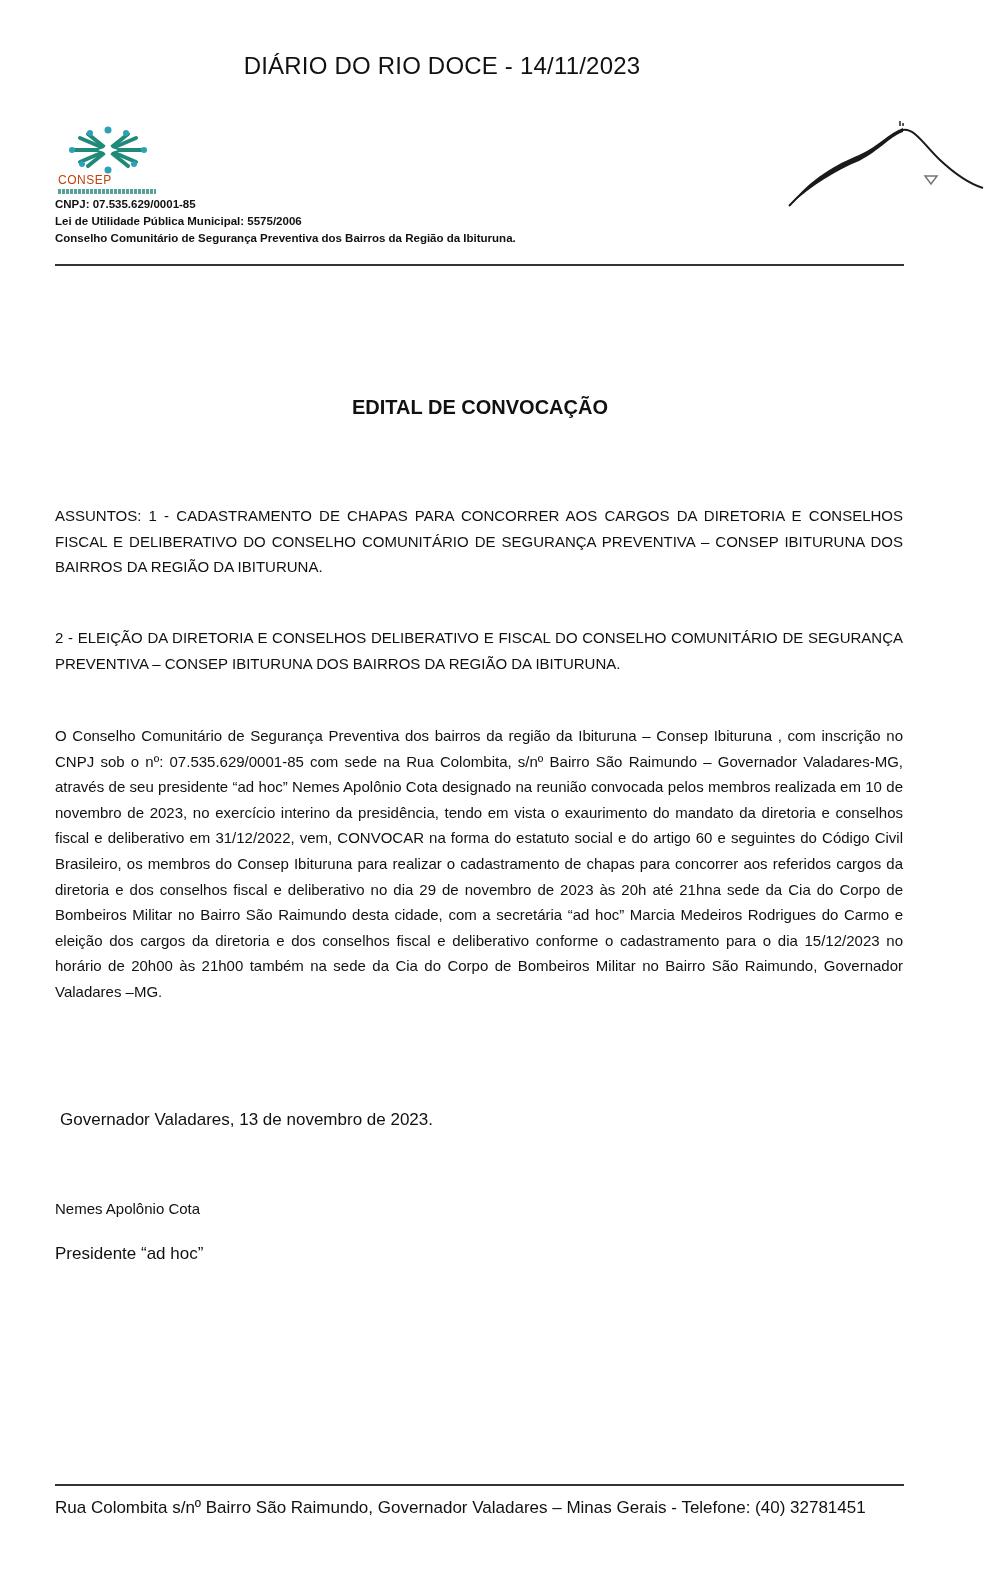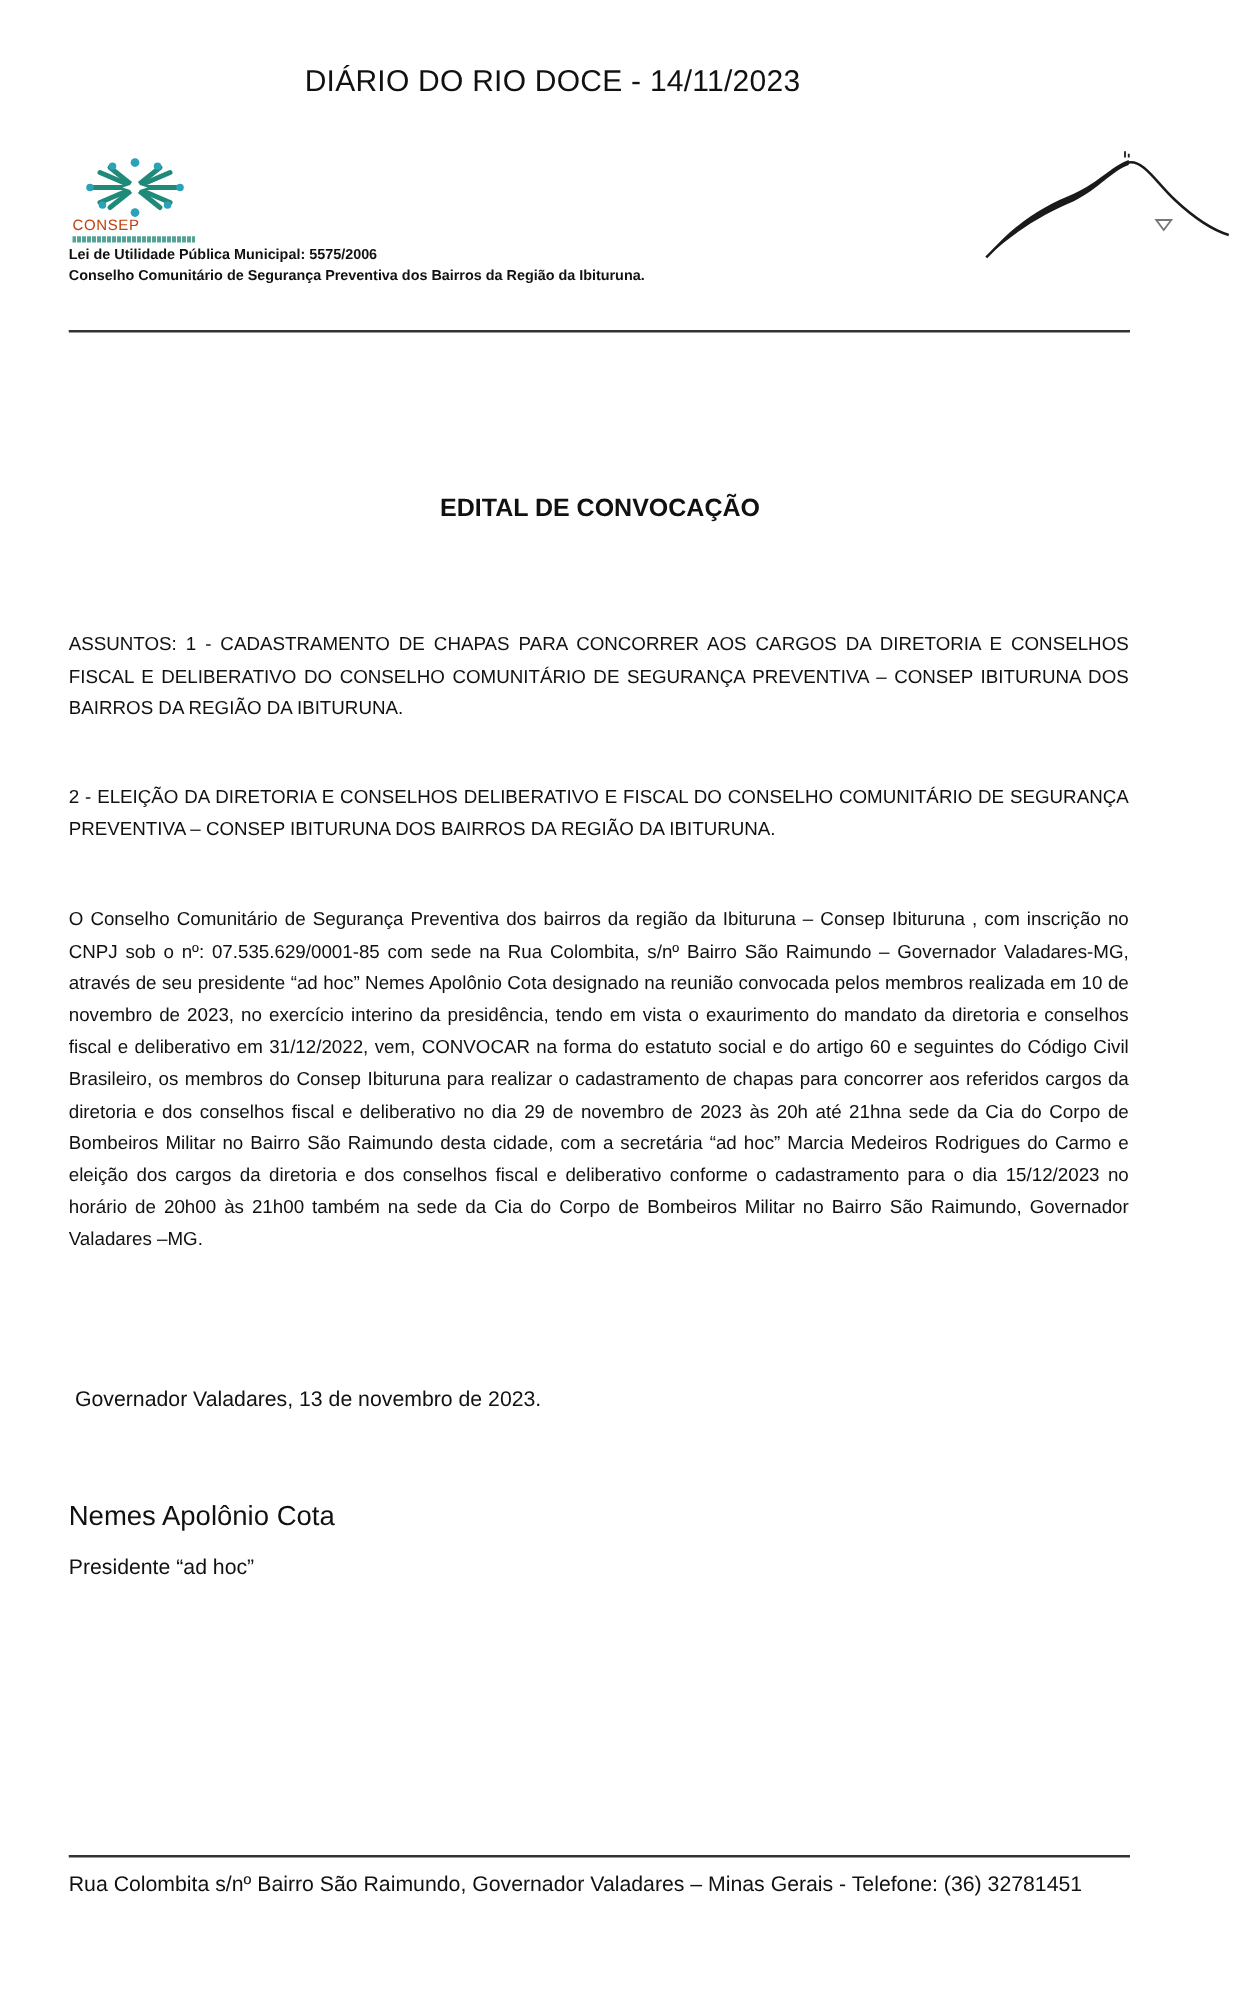--- a/index.html
+++ b/index.html
@@ -12,21 +12,21 @@
   .mountain { position: absolute; left: 785px; top: 118px; width: 200px; height: 90px; }
   .rule { position: absolute; left: 55px; width: 849px; height: 0; border-top: 2px solid #333; }
   .rule.top { top: 264px; }
   .rule.bottom { top: 1484px; }
   .title { position: absolute; top: 396px; left: 0; width: 960px; text-align: center; font-weight: bold; font-size: 20px; }
   .body-text { position: absolute; left: 55px; width: 848px; font-family: "Liberation Sans", sans-serif; font-size: 15px; line-height: 25.6px; text-align: justify; color: #111; }
   .p1 { top: 503px; }
   .p2 { top: 625px; }
   .p3 { top: 723px; }
   .sign-date { position: absolute; left: 60px; top: 1110px; font-size: 17px; }
-  .sign-name { position: absolute; left: 55px; top: 1200px; font-size: 22px; }
+  .sign-name { position: absolute; left: 55px; top: 1200px; font-size: 15px; }
   .sign-role { position: absolute; left: 55px; top: 1244px; font-size: 17px; }
   .footer { position: absolute; left: 55px; top: 1494px; width: 860px; font-size: 17px; line-height: 27px; color: #111; }
 </style>
 </head>
 <body>
 
 <div class="masthead">DIÁRIO DO RIO DOCE - 14/11/2023</div>
 
 <svg class="logo" viewBox="0 0 96 72">
   <g fill="none" stroke="#1f8a7a" stroke-width="4" stroke-linecap="round">
@@ -45,20 +45,21 @@
     <circle cx="22" cy="38" r="3"></circle>
     <circle cx="74" cy="38" r="3"></circle>
     <circle cx="48" cy="44" r="3.5"></circle>
   </g>
   <polygon points="48,16 52,22 58,24 52,26 48,32 44,26 38,24 44,22" fill="#ffffff"></polygon>
 </svg>
 <div class="logo-word">CONSEP</div>
 <div class="logo-sub"></div>
 
 <div class="header-info">
+  <div>CNPJ: 07.535.629/0001-85</div>
   <div>Lei de Utilidade Pública Municipal: 5575/2006</div>
   <div>Conselho Comunitário de Segurança Preventiva dos Bairros da Região da Ibituruna.</div>
 </div>
 
 <svg class="mountain" viewBox="0 0 200 90">
   <path d="M4 88 C30 60, 55 50, 75 40 C95 30, 105 16, 118 12 C130 10, 140 28, 155 42 C170 56, 185 66, 198 70" fill="none" stroke="#1a1a1a" stroke-width="2"></path>
   <path d="M4 88 C28 66, 52 52, 74 43 C94 33, 104 19, 118 14 L118 10 C104 15, 94 28, 74 37 C52 46, 26 60, 4 88 Z" fill="#1a1a1a"></path>
   <path d="M115 8 L115 3 M118 8 L118 5" stroke="#222" stroke-width="1.5"></path>
   <polygon points="140,58 152,58 146,66" fill="none" stroke="#777" stroke-width="1.5"></polygon>
 </svg>
@@ -69,13 +70,13 @@
 
 <div class="body-text p1">ASSUNTOS: 1 - CADASTRAMENTO DE CHAPAS PARA CONCORRER AOS CARGOS DA DIRETORIA E CONSELHOS FISCAL E DELIBERATIVO DO CONSELHO COMUNITÁRIO DE SEGURANÇA PREVENTIVA – CONSEP IBITURUNA DOS BAIRROS DA REGIÃO DA IBITURUNA.</div>
 <div class="body-text p2">2 - ELEIÇÃO DA DIRETORIA E CONSELHOS DELIBERATIVO E FISCAL DO CONSELHO COMUNITÁRIO DE SEGURANÇA PREVENTIVA – CONSEP IBITURUNA DOS BAIRROS DA REGIÃO DA IBITURUNA.</div>
 <div class="body-text p3">O Conselho Comunitário de Segurança Preventiva dos bairros da região da Ibituruna – Consep Ibituruna , com inscrição no CNPJ sob o nº: 07.535.629/0001-85 com sede na Rua Colombita, s/nº Bairro São Raimundo – Governador Valadares-MG, através de seu presidente “ad hoc” Nemes Apolônio Cota designado na reunião convocada pelos membros realizada em 10 de novembro de 2023, no exercício interino da presidência, tendo em vista o exaurimento do mandato da diretoria e conselhos fiscal e deliberativo em 31/12/2022, vem, CONVOCAR na forma do estatuto social e do artigo 60 e seguintes do Código Civil Brasileiro,  os membros do Consep Ibituruna para realizar o  cadastramento de chapas para concorrer aos referidos cargos da diretoria e dos conselhos fiscal e deliberativo   no dia 29 de novembro de 2023 às 20h até 21hna sede da Cia do Corpo de Bombeiros Militar no Bairro São Raimundo desta cidade, com a secretária “ad hoc” Marcia Medeiros Rodrigues do Carmo e  eleição dos  cargos da diretoria e dos conselhos fiscal e deliberativo   conforme o    cadastramento para o dia 15/12/2023 no horário de 20h00 às 21h00 também na sede da Cia do Corpo de Bombeiros Militar no Bairro São Raimundo, Governador Valadares –MG.</div>
 
 <div class="sign-date">Governador Valadares, 13 de novembro de 2023.</div>
 <div class="sign-name">Nemes Apolônio Cota</div>
 <div class="sign-role">Presidente “ad hoc”</div>
 
 <div class="rule bottom"></div>
-<div class="footer">Rua Colombita s/nº Bairro São Raimundo, Governador Valadares – Minas Gerais - Telefone: (36) 32781451</div>
+<div class="footer">Rua Colombita s/nº Bairro São Raimundo, Governador Valadares – Minas Gerais - Telefone: (40) 32781451</div>
 
 </body></html>

